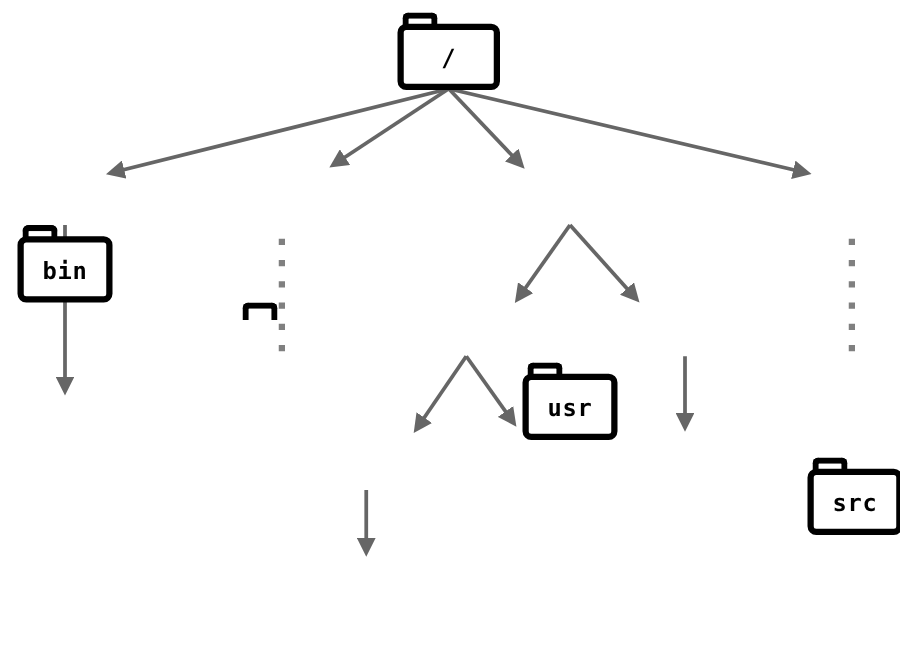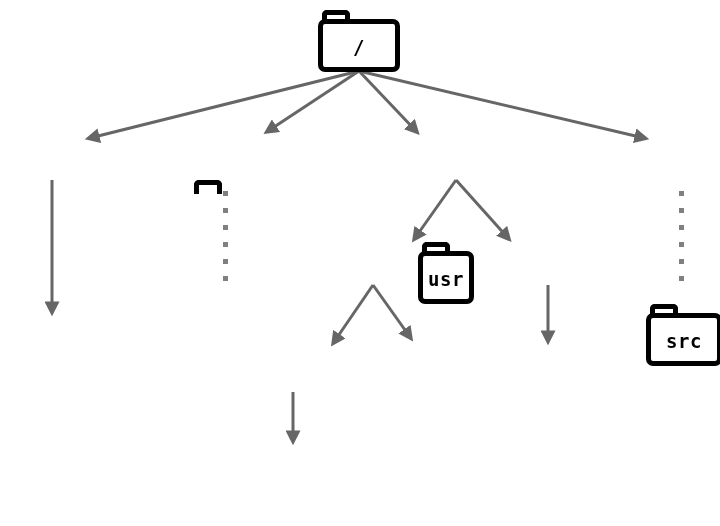--- a/index.html
+++ b/index.html
@@ -107,24 +107,30 @@
       </g>
   </svg>
 
   <div id="nodes-layer">
       <div class="node folder" style="left: 318px; top: 10px; width: 82px; height: 62px;">
         <div class="folder-tab"></div>
         <div class="folder-body">
           <span class="folder-label">/</span>
         </div>
       </div>
+      <div class="node folder" style="left: 14px; top: 118px; width: 76px; height: 62px;">
+        <div class="folder-tab"></div>
+        <div class="folder-body">
+          <span class="folder-label">bin</span>
+        </div>
+      </div>
       <div class="node folder" style="left: 190px; top: 118px; width: 76px; height: 62px;">
         <div class="folder-tab"></div>
       </div>
-      <div class="node folder" style="left: 418px; top: 118px; width: 56px; height: 62px;">
+      <div class="node folder" style="left: 418px; top: 104px; width: 76px; height: 62px;">
         <div class="folder-tab"></div>
         <div class="folder-body">
           <span class="folder-label">usr</span>
         </div>
       </div>
       <div class="node folder" style="left: 646px; top: 118px; width: 76px; height: 62px;">
         <div class="folder-tab"></div>
         <div class="folder-body">
           <span class="folder-label">src</span>
         </div>

